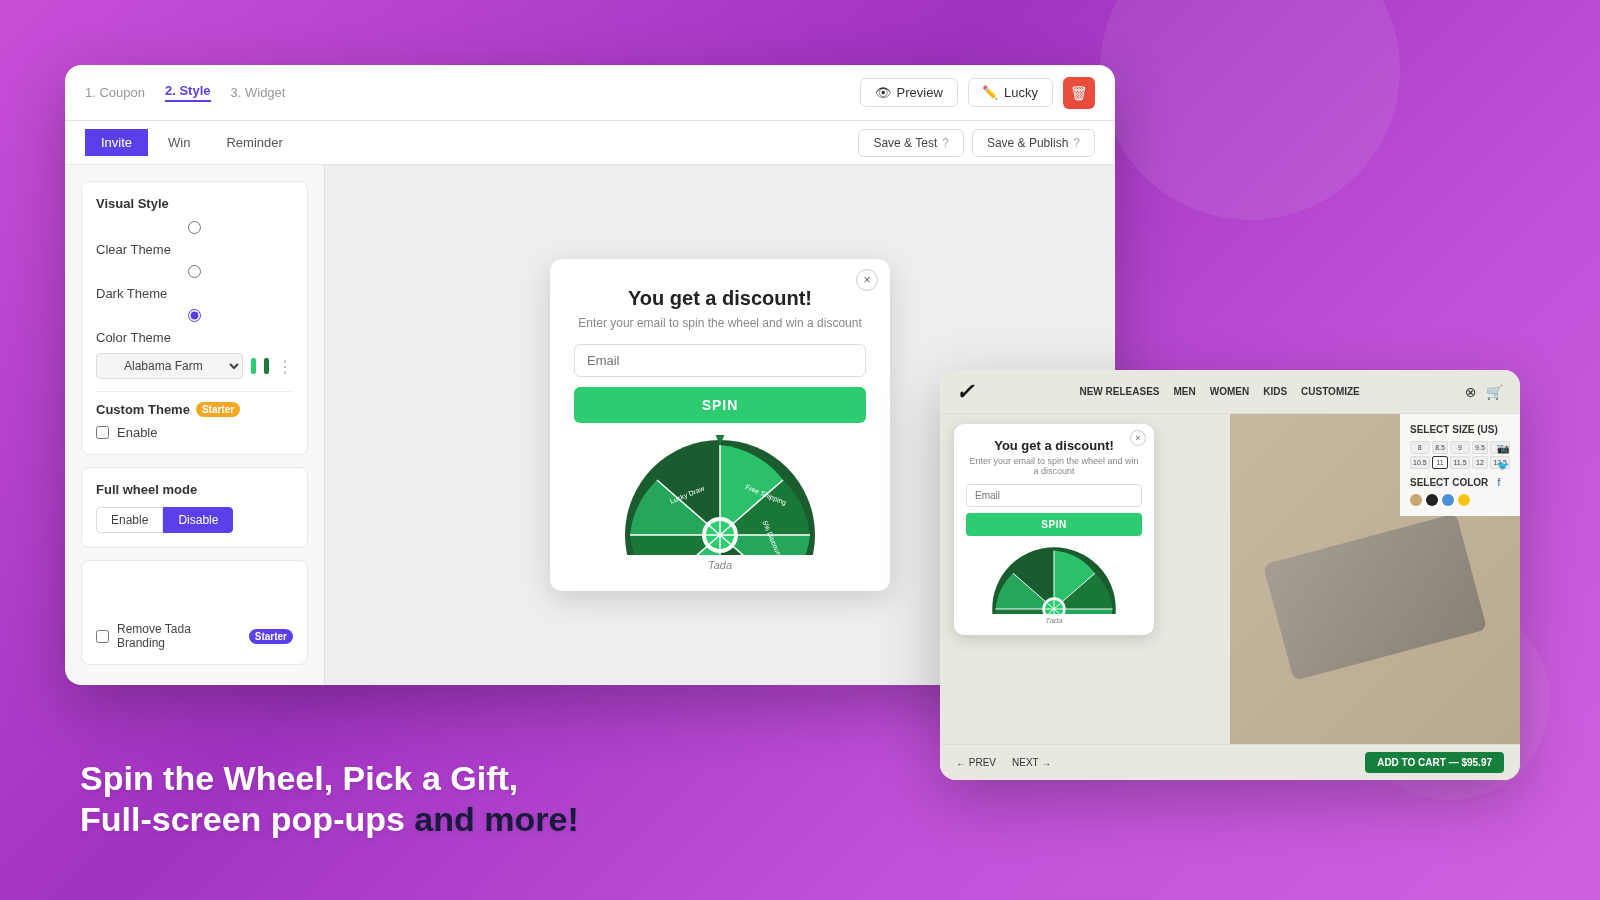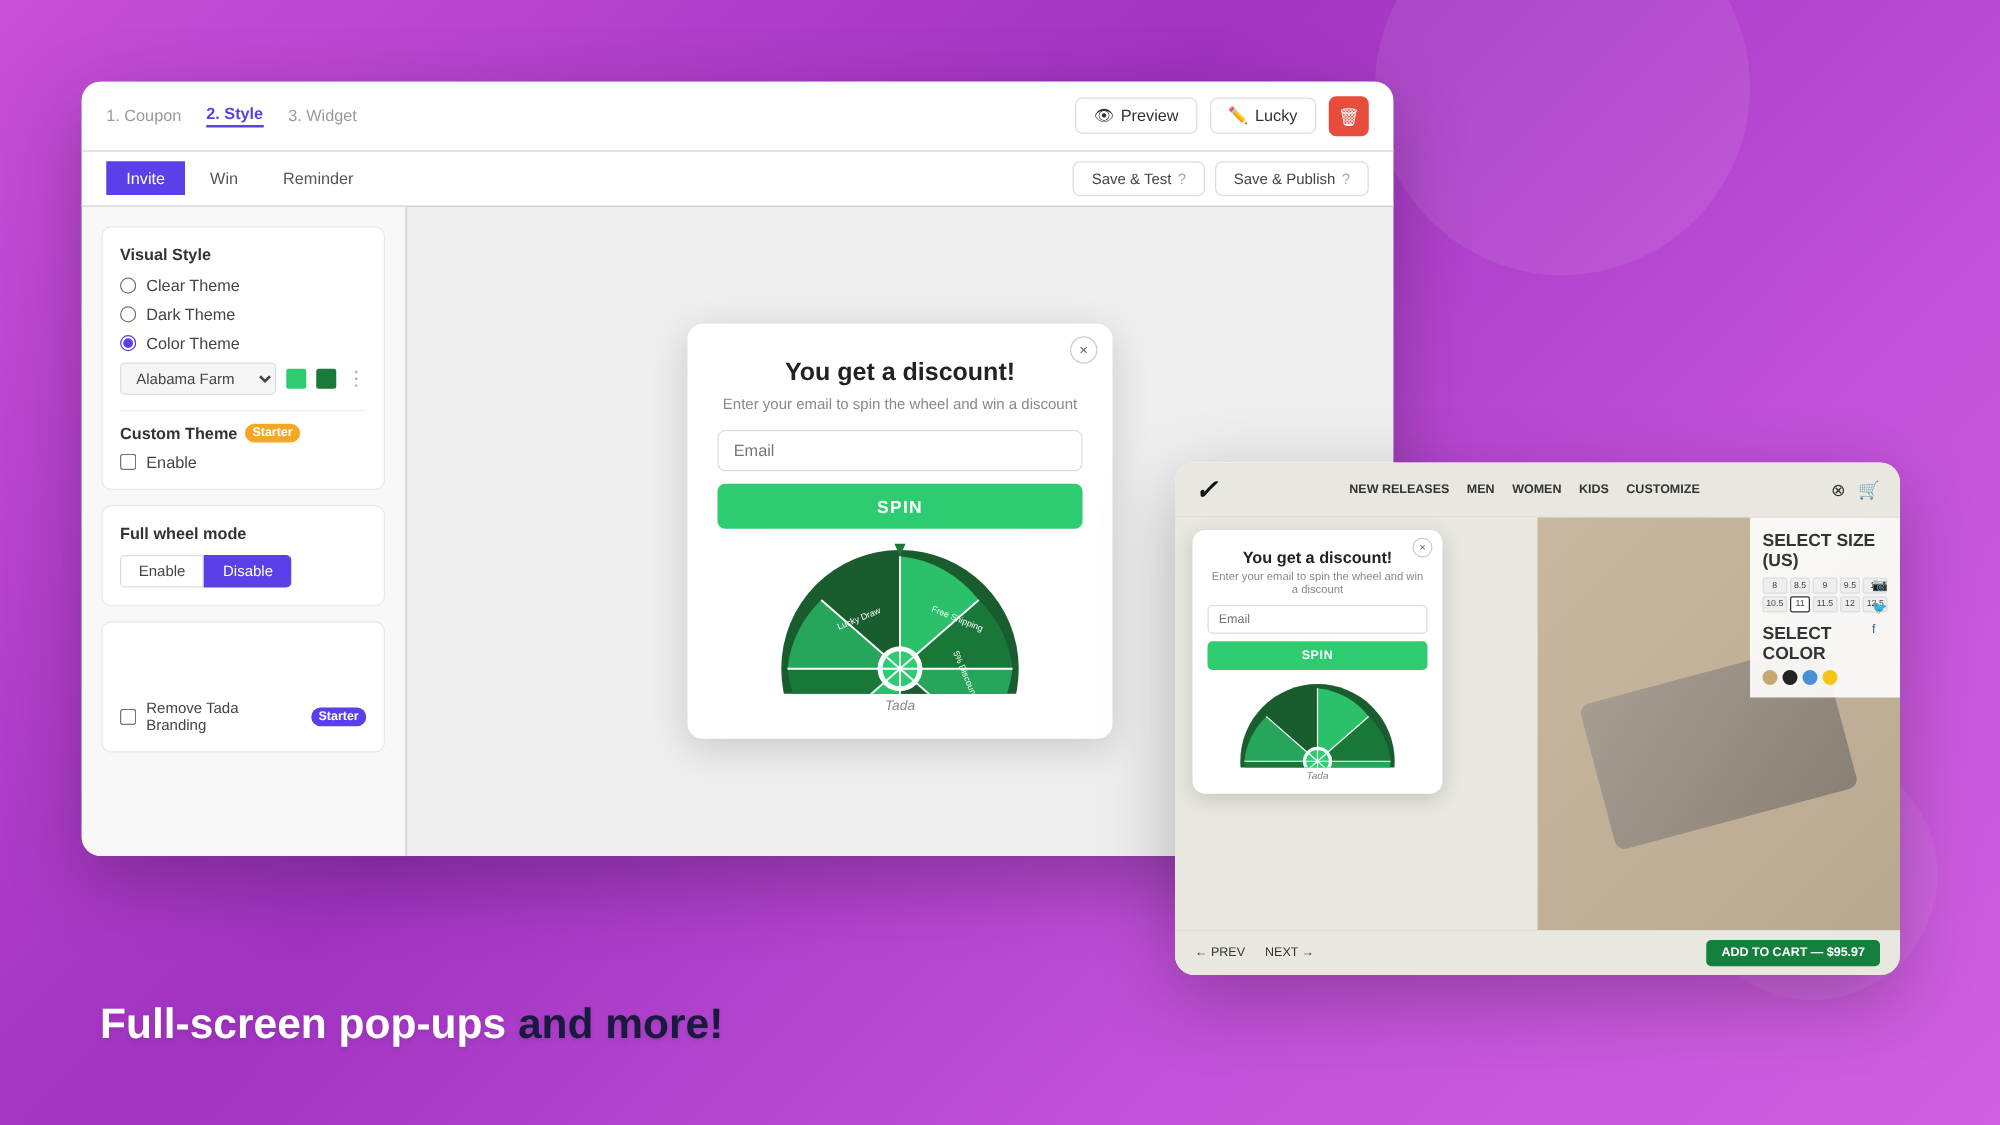--- a/index.html
+++ b/index.html
@@ -172,35 +172,36 @@
       font-weight: 600;
       color: #333;
       margin-bottom: 10px;
     }
     .radio-option {
       display: flex;
       gap: 8px;
       margin-bottom: 8px;
       font-size: 13px;
       color: #444;
+      flex-direction: column;
     }
     .radio-option input[type="radio"] {
       accent-color: #5b3fe8;
     }
     .color-theme-row {
       display: flex;
       align-items: center;
       gap: 8px;
       margin-top: 4px;
     }
     .color-theme-dropdown {
       background: #f5f5f5;
       border: 1px solid #ddd;
       border-radius: 4px;
-      padding: 4px 8px;
+      padding: 4px 23px;
       font-size: 12px;
       color: #444;
       flex: 1;
     }
     .color-swatch {
       width: 16px;
       height: 16px;
       border-radius: 2px;
     }
     .dots-btn {
@@ -544,21 +545,21 @@
       top: 0;
       width: 120px;
       padding: 10px;
       background: rgba(255,255,255,0.9);
       font-size: 9px;
     }
     .size-title {
       font-weight: 700;
       color: #333;
       margin-bottom: 6px;
-      font-size: 14px;
+      font-size: 10px;
     }
     .size-grid {
       display: grid;
       grid-template-columns: repeat(5, 1fr);
       gap: 2px;
       margin-bottom: 8px;
     }
     .size-item {
       background: #eee;
       border: 1px solid #ddd;
@@ -753,20 +754,21 @@
             <text x="68" y="62" font-size="7" fill="#fff" transform="rotate(-22, 68, 62)" text-anchor="middle">Lucky Draw</text>
           </svg>
         </div>
         <div class="popup-branding">Tada</div>
       </div>
     </div>
   </div>
 </div>
 
 <div class="bottom-text">
+  <div class="bottom-title">Spin the Wheel, Pick a Gift,</div>
   <div class="bottom-title">
     <span>Full-screen pop-ups </span><span class="highlight">and more!</span>
   </div>
 </div>
 
 <div class="tablet-card">
 
   <div class="nike-header">
     <div class="nike-logo">✓</div>
     <div class="nike-nav">

